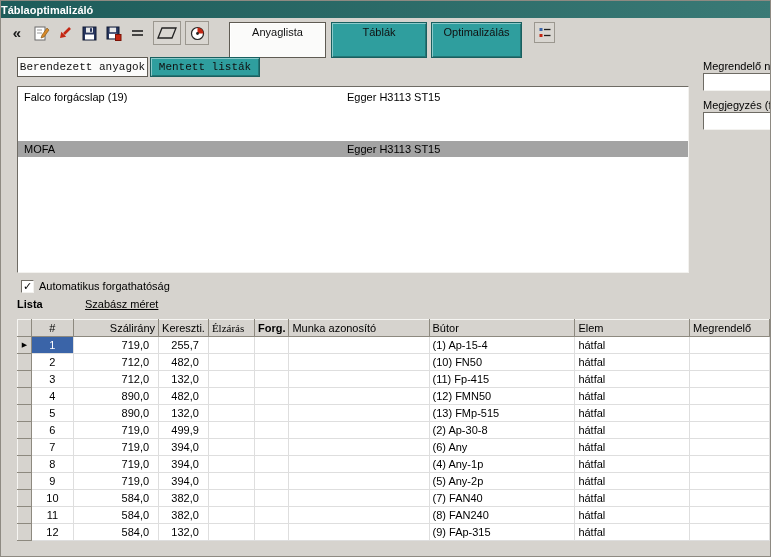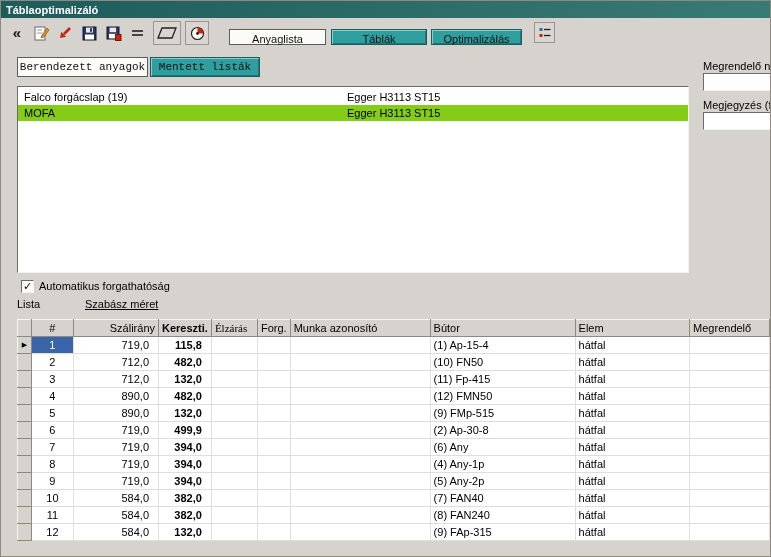--- a/index.html
+++ b/index.html
@@ -8,36 +8,36 @@
 
   .window{
     position:relative; width:771px; height:557px; overflow:hidden;
     background:#d6d3ce; border:1px solid #8e8a82;
   }
 
   
   .titlebar{
     position:absolute; left:0; top:0; width:771px; height:17px;
     background:linear-gradient(to right,#1d5c5a,#3a7a76);
-    display:flex; align-items:center; padding-left:5px;
+    display:flex; align-items:center; 
   }
   .titlebar .title{ color:#fff; font-weight:bold; font-size:11px; }
 
   
   .toolbar{ position:absolute; left:0; top:17px; width:771px; height:31px; }
   .tbtn{
     position:absolute; top:3px; width:24px; height:24px;
     display:flex; align-items:center; justify-content:center;
     background:#d6d3ce; border:1px solid transparent;
   }
   .tbtn.outlined{ border-color:#9b978f; background:#d9d6d1; }
   .chev{ font-size:15px; font-weight:bold; color:#1a1a1a; line-height:1; padding-bottom:2px;}
 
   .tab{
-    position:absolute; top:11px; height:16px; text-align:center; line-height:18px;
+    position:absolute; top:4px; height:36px; text-align:center; line-height:18px;
     font-size:11px; color:#101010;
   }
   .tab.teal{
     background:#2f9e9e; border:1px solid #195f5f;
     box-shadow:inset 1px 1px 0 rgba(255,255,255,.45), inset -1px -1px 0 rgba(0,0,0,.25);
   }
   .tab.white{
     background:#fbfbfa; border:1px solid #5f5b53;
     box-shadow:inset 1px 1px 0 #ffffff;
   }
@@ -53,51 +53,51 @@
     font-family:inherit; font-size:11px; padding:0 3px; outline:none; cursor:text;
   }
 
   
   .listbox{
     position:absolute; left:16px; top:85px; width:672px; height:187px;
     background:#fff; border:1px solid; border-color:#6e6b64 #f3f2ef #f3f2ef #6e6b64;
     overflow:hidden; padding-top:2px;
   }
   .mat-row{ position:relative; height:16px; line-height:16px; padding-left:6px; white-space:nowrap; }
-  .mat-row.sel{ background:#84cc16; }
+  .mat-row.sel{ background:#a3a3a3;margin-top:36px; }
   .mat-board{ position:absolute; left:329px; top:0; }
 
   
   .checkbox{
     position:absolute; left:20px; top:279px; width:13px; height:13px; background:#fff;
     border:1px solid; border-color:#6e6b64 #f3f2ef #f3f2ef #6e6b64;
     font-size:11px; line-height:11px; text-align:center; color:#000;
   }
   .cblabel{ position:absolute; left:38px; top:279px; }
 
-  .lista{ position:absolute; left:16px; top:297px; font-weight:normal; }
+  .lista{ position:absolute; left:16px; top:297px; font-weight:bold; }
   .szabasz{ position:absolute; left:84px; top:297px;text-decoration:underline; }
 
   
   .gridwrap{ position:absolute; left:16px; top:318px; }
   table{ border-collapse:collapse; table-layout:fixed; background:#fff; border:1px solid #7d7a73; }
   th,td{
     height:17px; padding:0 3px; font-size:11px; font-weight:normal;
     overflow:hidden; white-space:nowrap; text-align:left; vertical-align:middle;
   }
   th{
     background:#d6d3ce; border:1px solid; border-color:#f6f5f2 #8d897f #8d897f #f6f5f2;
   }
   td{ background:#fff; border-right:1px solid #dedede; border-bottom:1px solid #dedede; }
   td.gutter{
     background:#d6d3ce; border:1px solid; border-color:#f6f5f2 #8d897f #8d897f #f6f5f2;
     text-align:center; font-size:7px; padding:0;
   }
-  .c-sel{width:15px;} .c-num{width:45px;} .c-grain{width:55px;padding-left:36px;} .c-cross{width:42px;font-weight:bold;}
-  .c-edge{width:47px;font-family:Liberation Serif, serif;} .c-rot{width:29px;} .c-job{width:147px;} .c-furn{width:156px;}
+  .c-sel{width:15px;} .c-num{width:45px;} .c-grain{width:55px;padding-left:36px;} .c-cross{width:42px;}
+  .c-edge{width:47px;font-family:Liberation Serif, serif;} .c-rot{width:29px;font-weight:bold;} .c-job{width:147px;} .c-furn{width:156px;}
   .c-elem{width:126px;} .c-note{width:82px;}
   td.c-num{ text-align:center; }
   td.c-num.cur{ background:#3a64a8; color:#fff; }
   td.c-grain, td.c-cross{ text-align:right; padding-right:9px; }
   th.c-num{ text-align:center; }
 </style>
 </head>
 <body>
 
 <div class="window">
@@ -226,21 +226,21 @@
           <th class="c-furn">Bútor</th>
           <th class="c-elem">Elem</th>
           <th class="c-note">Megrendelő</th>
         </tr>
       </thead>
       <tbody>
           <tr>
             <td class="c-sel gutter">▶</td>
             <td class="c-num cur">1</td>
             <td class="c-grain">719,0</td>
-            <td class="c-cross">115,8</td>
+            <td class="c-cross">255,7</td>
             <td class="c-edge"></td>
             <td class="c-rot"></td>
             <td class="c-job"></td>
             <td class="c-furn">(1) Ap-15-4</td>
             <td class="c-elem">hátfal</td>
             <td class="c-note"></td>
           </tr>
           <tr>
             <td class="c-sel gutter"></td>
             <td class="c-num">2</td>
@@ -278,21 +278,21 @@
             <td class="c-note"></td>
           </tr>
           <tr>
             <td class="c-sel gutter"></td>
             <td class="c-num">5</td>
             <td class="c-grain">890,0</td>
             <td class="c-cross">132,0</td>
             <td class="c-edge"></td>
             <td class="c-rot"></td>
             <td class="c-job"></td>
-            <td class="c-furn">(9) FMp-515</td>
+            <td class="c-furn">(13) FMp-515</td>
             <td class="c-elem">hátfal</td>
             <td class="c-note"></td>
           </tr>
           <tr>
             <td class="c-sel gutter"></td>
             <td class="c-num">6</td>
             <td class="c-grain">719,0</td>
             <td class="c-cross">499,9</td>
             <td class="c-edge"></td>
             <td class="c-rot"></td>

